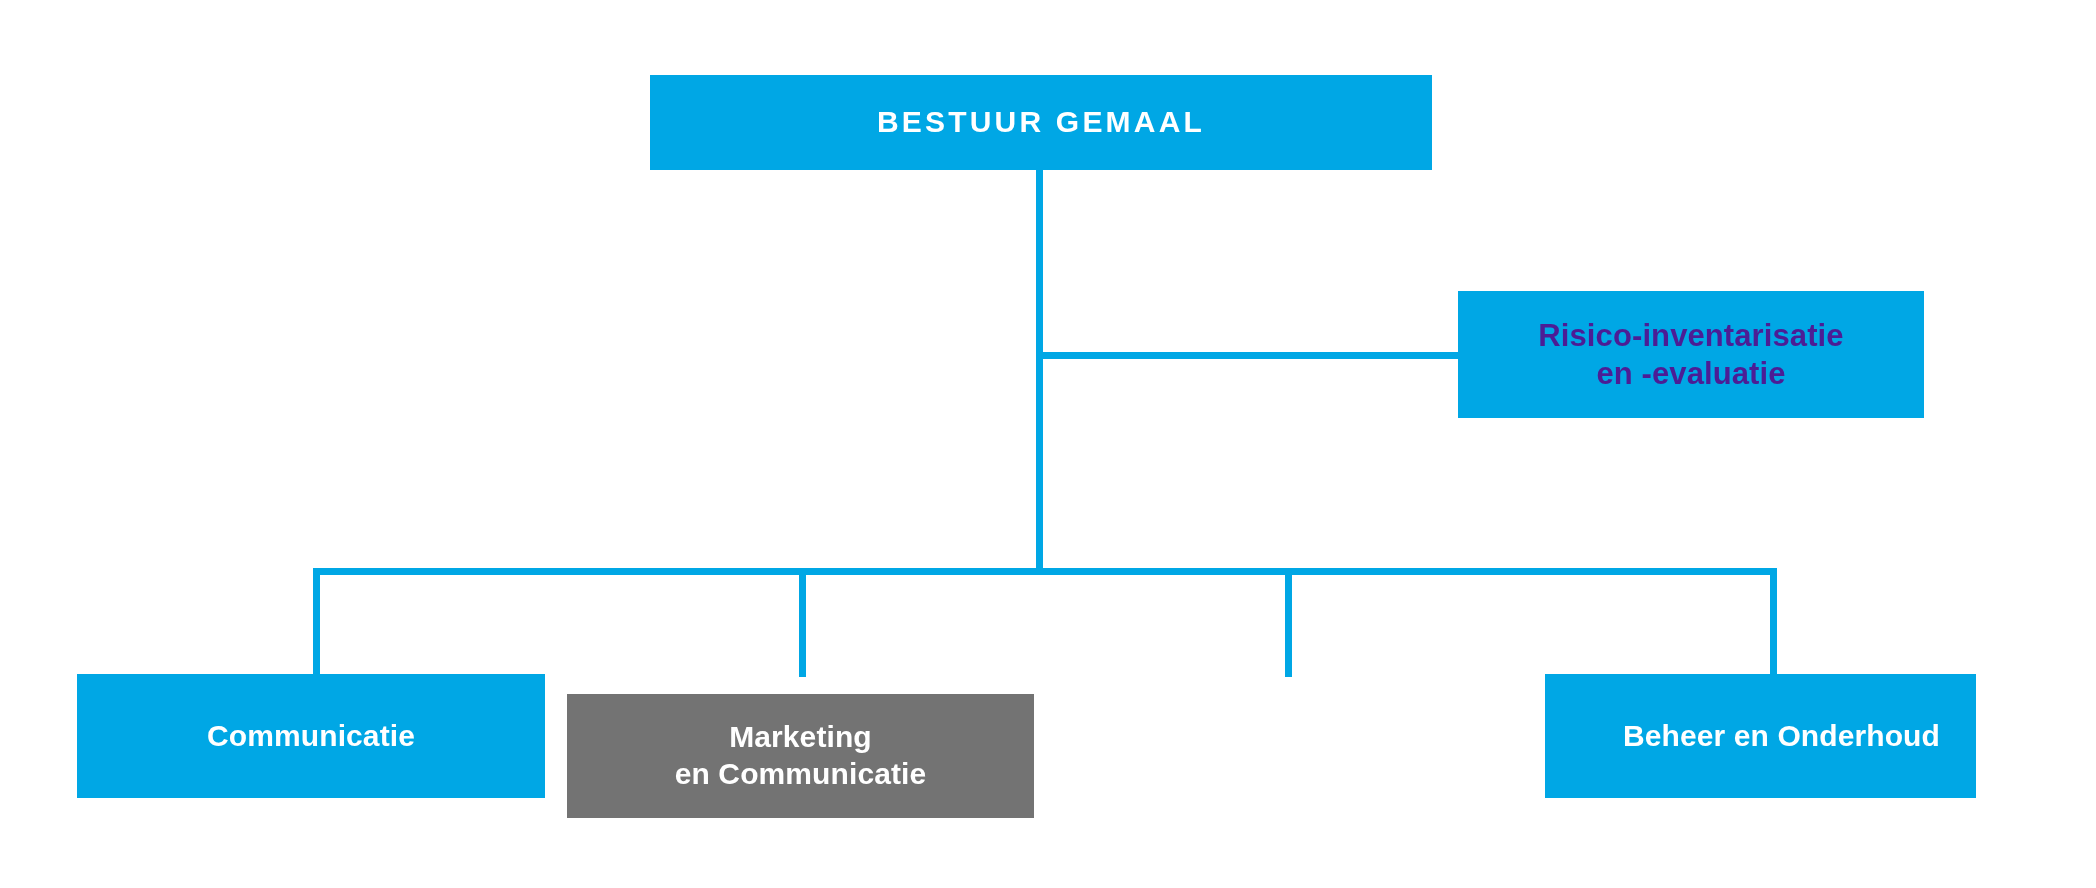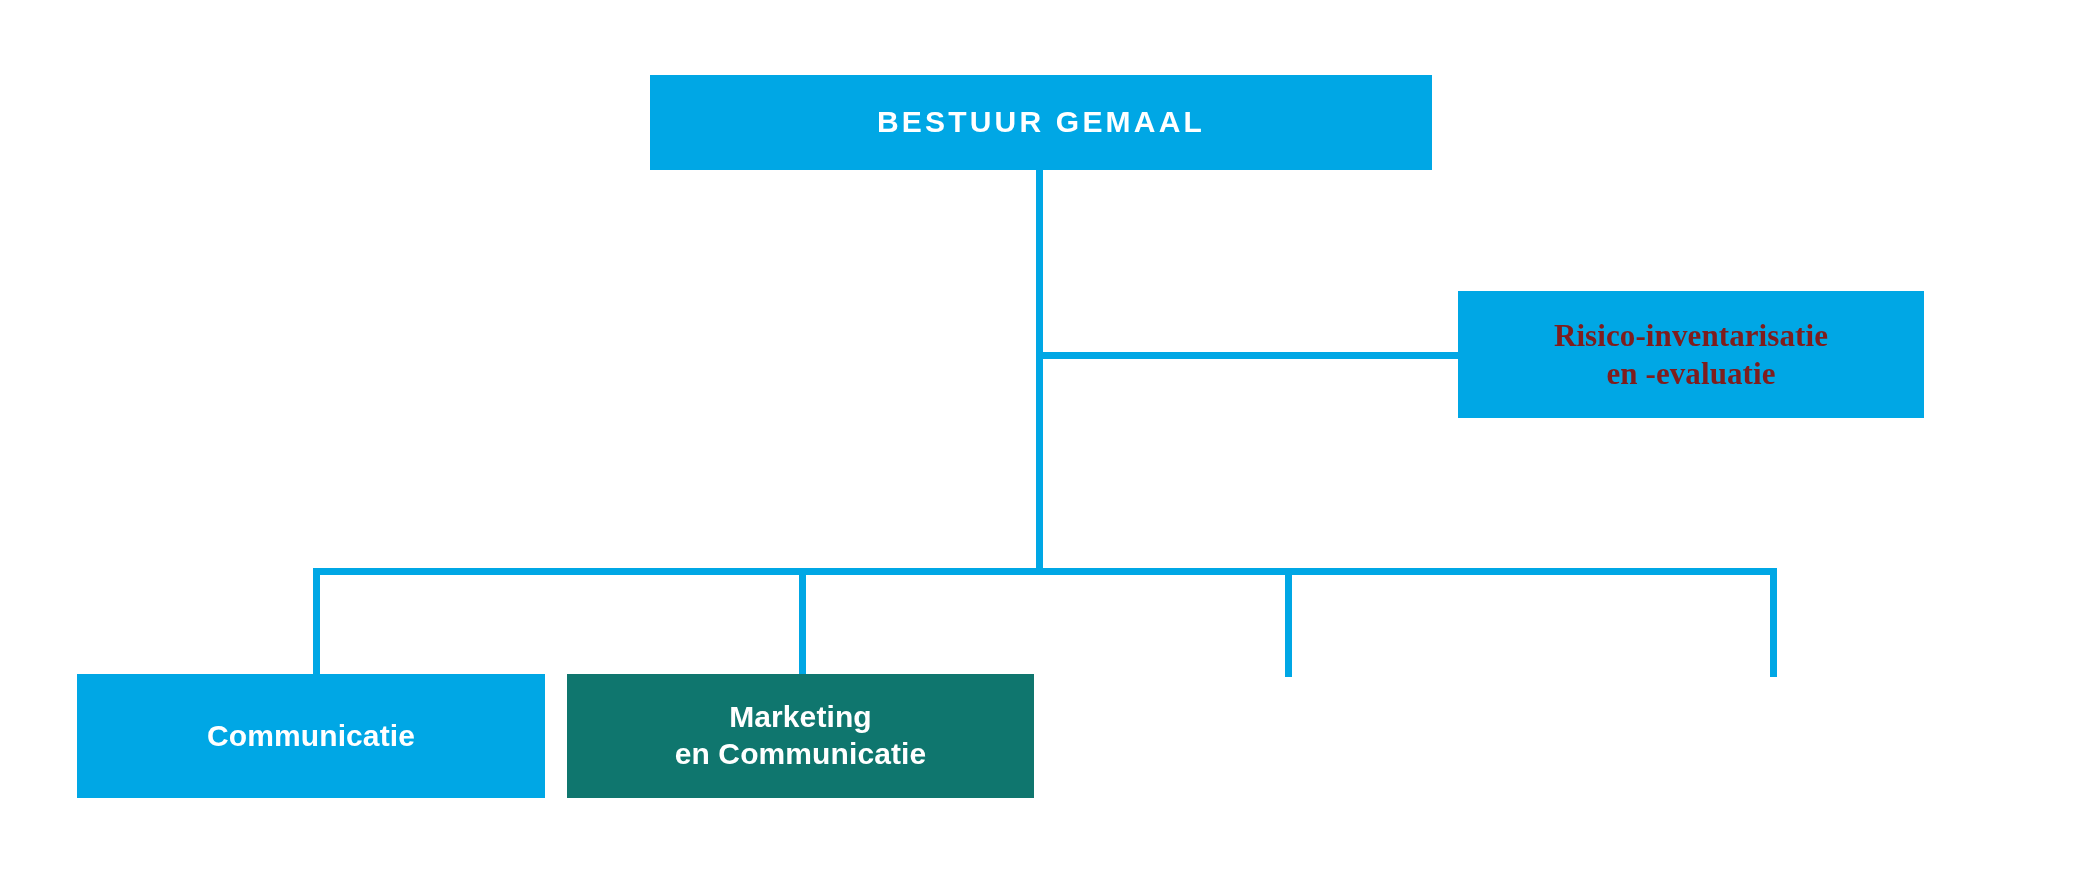--- a/index.html
+++ b/index.html
@@ -110,26 +110,29 @@
   <div class="conn conn-h" id="conn-bus" style="background: rgb(0, 167, 229);"></div>
   <div class="conn conn-v" id="conn-drop-0" style="background: rgb(0, 167, 229);"></div>
   <div class="conn conn-v" id="conn-drop-1" style="background: rgb(0, 167, 229);"></div>
   <div class="conn conn-v" id="conn-drop-2" style="background: rgb(0, 167, 229);"></div>
   <div class="conn conn-v" id="conn-drop-3" style="background: rgb(0, 167, 229);"></div>
 
   <div class="node" id="node-root" style="background: rgb(0, 167, 229); color: rgb(255, 255, 255);">
     <span class="node-label">BESTUUR GEMAAL</span>
   </div>
 
-  <div class="node" id="node-risk" style="background: rgb(0, 167, 229); color: #7f1d1d; font-family: Liberation Serif, serif;">
+  <div class="node" id="node-risk" style="background: rgb(0, 167, 229); color: #4c1d95;">
     <span class="node-label">Risico-inventarisatie
 en -evaluatie</span>
   </div>
 
   <div class="node node-leaf" id="node-leaf-0" style="background: rgb(0, 167, 229); color: rgb(255, 255, 255);">
     <span class="node-label">Communicatie</span>
   </div>
-  <div class="node node-leaf" id="node-leaf-1" style="background: #0f766e; color: rgb(255, 255, 255);">
+  <div class="node node-leaf" id="node-leaf-1" style="background: #737373; color: rgb(255, 255, 255); margin-top: 20px;">
     <span class="node-label">Marketing
 en Communicatie</span>
+  </div>
+  <div class="node node-leaf" id="node-leaf-3" style="background: rgb(0, 167, 229); color: rgb(255, 255, 255);">
+    <span class="node-label">Beheer en Onderhoud</span>
   </div>
 
 </div>
 
 </body></html>

